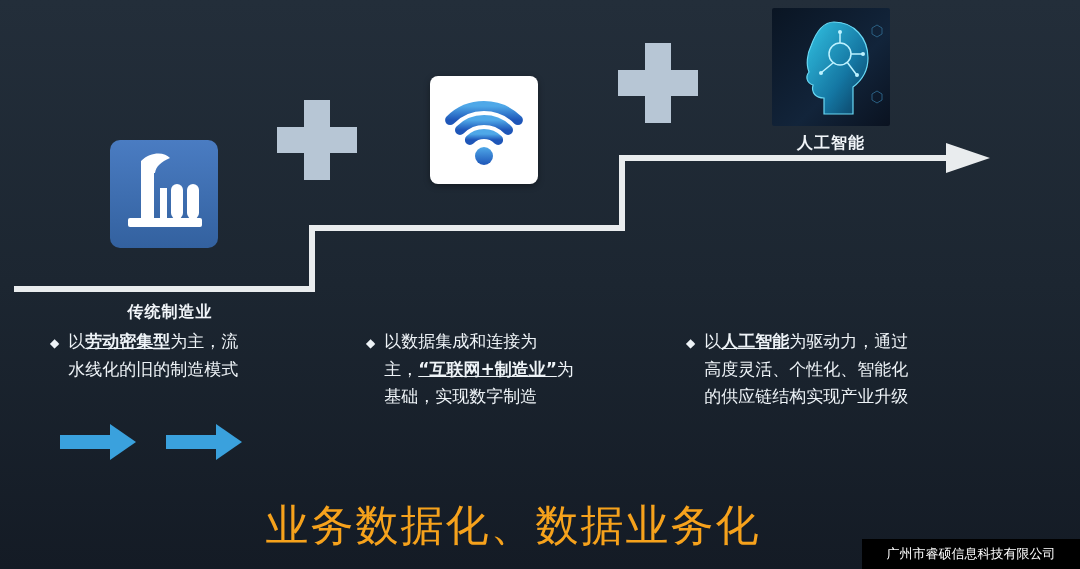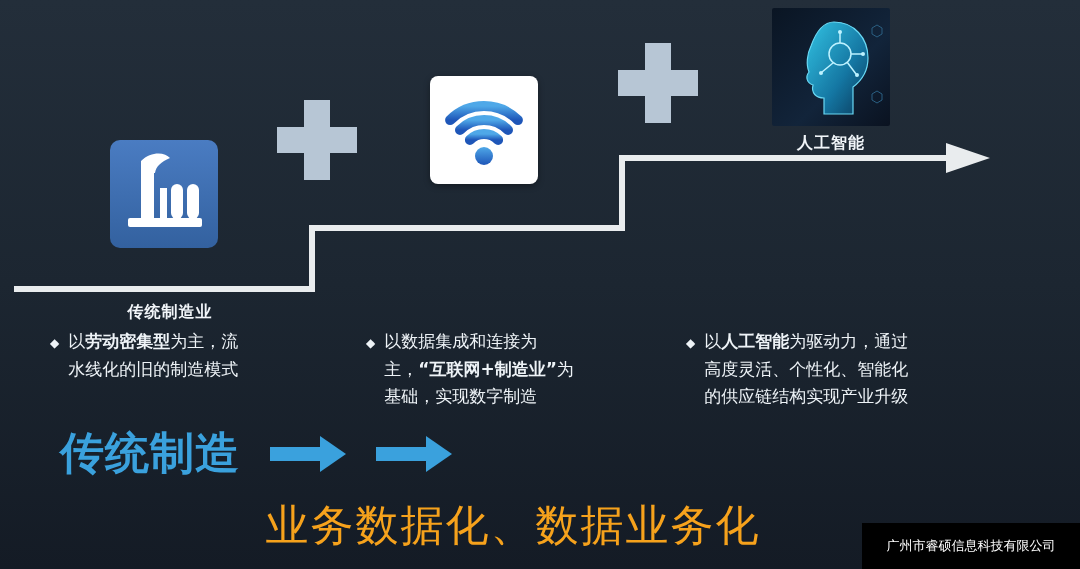--- a/index.html
+++ b/index.html
@@ -28,36 +28,36 @@
 
   .plus { position:absolute; width:80px; height:80px; }
   .plus::before { content:''; position:absolute; left:0; top:27px; width:80px; height:26px; background:#b7c6d5; }
   .plus::after  { content:''; position:absolute; left:27px; top:0; width:26px; height:80px; background:#b7c6d5; }
   .plus1 { left:277px; top:100px; }
   .plus2 { left:618px; top:43px; }
 
   .bullet { position:absolute; top:328px; display:flex; color:#eef3f7; font-size:17px; line-height:1.62; }
   .bullet .diamond { font-size:12px; margin-right:9px; margin-top:6px; color:#eef3f7; flex:0 0 auto; }
   .bullet p { margin:0; }
-  .bullet b { font-weight:700; }
+  .bullet b { font-weight:700;text-decoration:underline; }
   .b1 { left:50px;  } .b1 p { width:182px; }
   .b2 { left:366px; } .b2 p { width:198px; }
   .b3 { left:686px; } .b3 p { width:214px; }
 
   .flow-row { position:absolute; left:60px; top:424px; display:flex; align-items:center; gap:30px; }
   .flow-item { color:#3aa1dd; font-size:44px; font-weight:700; letter-spacing:1px; white-space:nowrap; }
   .flow-arrow { position:relative; width:76px; height:36px; flex:0 0 auto; }
   .flow-arrow::before { content:''; position:absolute; left:0; top:11px; width:50px; height:14px; background:#3aa1dd; }
   .flow-arrow::after  { content:''; position:absolute; left:50px; top:0; width:0; height:0;
     border-left:26px solid #3aa1dd; border-top:18px solid transparent; border-bottom:18px solid transparent; }
 
   .tagline { position:absolute; left:0; top:497px; width:960px; text-align:center; padding-left:66px;
     color:#f6a21c; font-size:43px; font-weight:400; letter-spacing:2px; white-space:nowrap; }
 
-  .watermark { position:absolute; right:0; bottom:0; width:218px; height:46px; background:#000;
+  .watermark { position:absolute; right:0; bottom:0; width:218px; height:30px; background:#000;
     color:#ffffff; font-size:13px; display:flex; align-items:center; justify-content:center; white-space:nowrap; }
 </style>
 </head>
 <body>
 
 <div class="canvas">
 
   <svg class="stairs" viewBox="0 0 1080 569">
     <polyline points="14,289 312,289 312,228 622,228 622,158 950,158" fill="none" stroke="#e9ecee" stroke-width="6"></polyline>
     <polygon points="946,143 990,158 946,173" fill="#e9ecee"></polygon>
@@ -133,21 +133,20 @@
   <div class="bullet b2">
     <span class="diamond">◆</span>
     <p><span>以数据集成和连接为主，</span><b>“互联网+制造业”</b><span>为基础，实现数字制造</span></p>
   </div>
   <div class="bullet b3">
     <span class="diamond">◆</span>
     <p><span>以</span><b>人工智能</b><span>为驱动力，通过高度灵活、个性化、智能化的供应链结构实现产业升级</span></p>
   </div>
 
   <div class="flow-row">
-    <span class="flow-item">传统制造</span>
     <span class="flow-arrow"></span>
     <span class="flow-arrow"></span>
   </div>
 
   <div class="tagline">业务数据化、数据业务化</div>
 
   <div class="watermark">广州市睿硕信息科技有限公司</div>
 
 </div>
 

